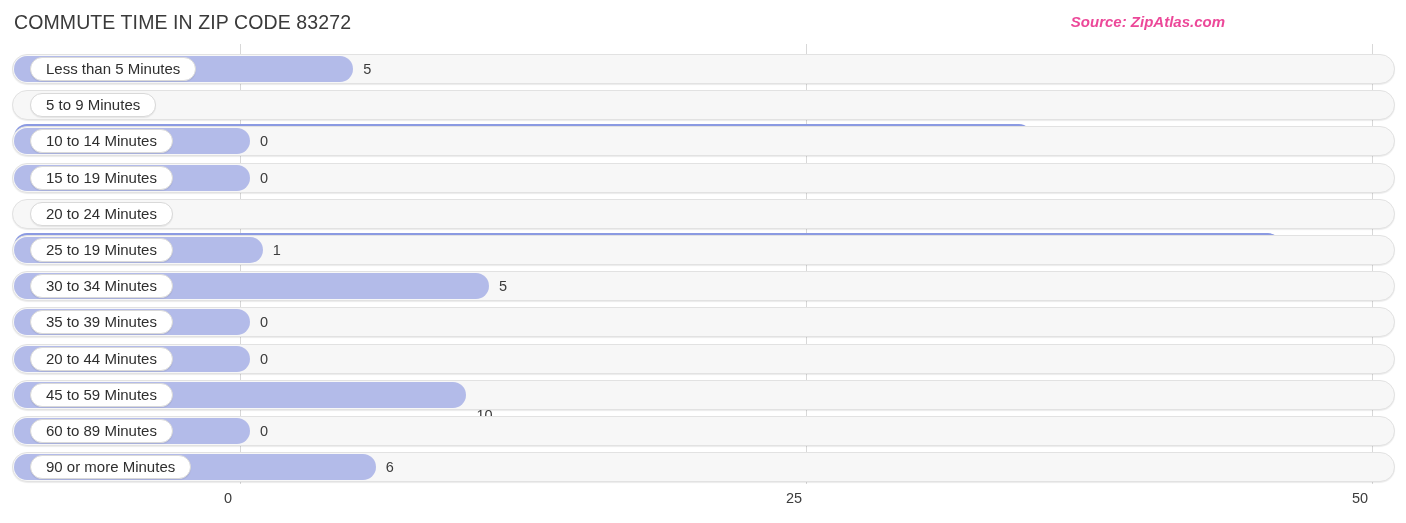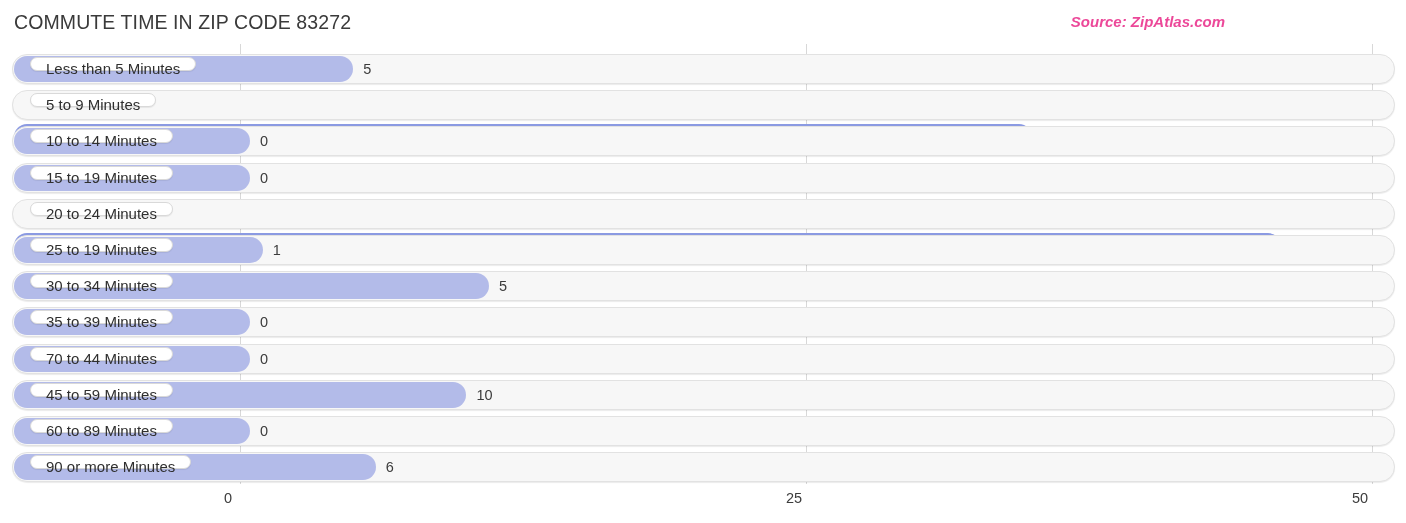--- a/index.html
+++ b/index.html
@@ -105,21 +105,21 @@
     top: 0;
     line-height: 30px;
     font-size: 14.5px;
     color: #3c3c3c;
     white-space: nowrap;
   }
   .label-pill {
     position: absolute;
     left: 18px;
     top: 3px;
-    height: 14px;
+    height: 24px;
     box-sizing: border-box;
     background: #ffffff;
     border: 1px solid #d9d9d9;
     border-radius: 12px;
     padding: 0 15px;
     line-height: 22px;
     font-size: 15px;
     color: #2f2f2f;
     white-space: nowrap;
     box-shadow: 0 1px 1px rgba(0,0,0,0.07);
@@ -201,26 +201,26 @@
     <div class="row" style="top: 263.4px;">
       <div class="track"></div>
       <div class="bar" style="width: 236px;"></div>
       <div class="bar-value-out" style="left: 248px;">0</div>
       <div class="label-pill">35 to 39 Minutes</div>
     </div>
     <div class="row" style="top: 299.6px;">
       <div class="track"></div>
       <div class="bar" style="width: 236px;"></div>
       <div class="bar-value-out" style="left: 248px;">0</div>
-      <div class="label-pill">70 to 44 Minutes</div>
+      <div class="label-pill">20 to 44 Minutes</div>
     </div>
     <div class="row" style="top: 335.8px;">
       <div class="track"></div>
       <div class="bar" style="width: 452.4px;"></div>
-      <div class="bar-value-out" style="left: 464.4px;">10</div>
+      <div class="bar-value-out" style="left: 464.4px; margin-top: 20px;">10</div>
       <div class="label-pill">45 to 59 Minutes</div>
     </div>
     <div class="row" style="top: 372px;">
       <div class="track"></div>
       <div class="bar" style="width: 236px;"></div>
       <div class="bar-value-out" style="left: 248px;">0</div>
       <div class="label-pill">60 to 89 Minutes</div>
     </div>
     <div class="row" style="top: 408.2px;">
       <div class="track"></div>

